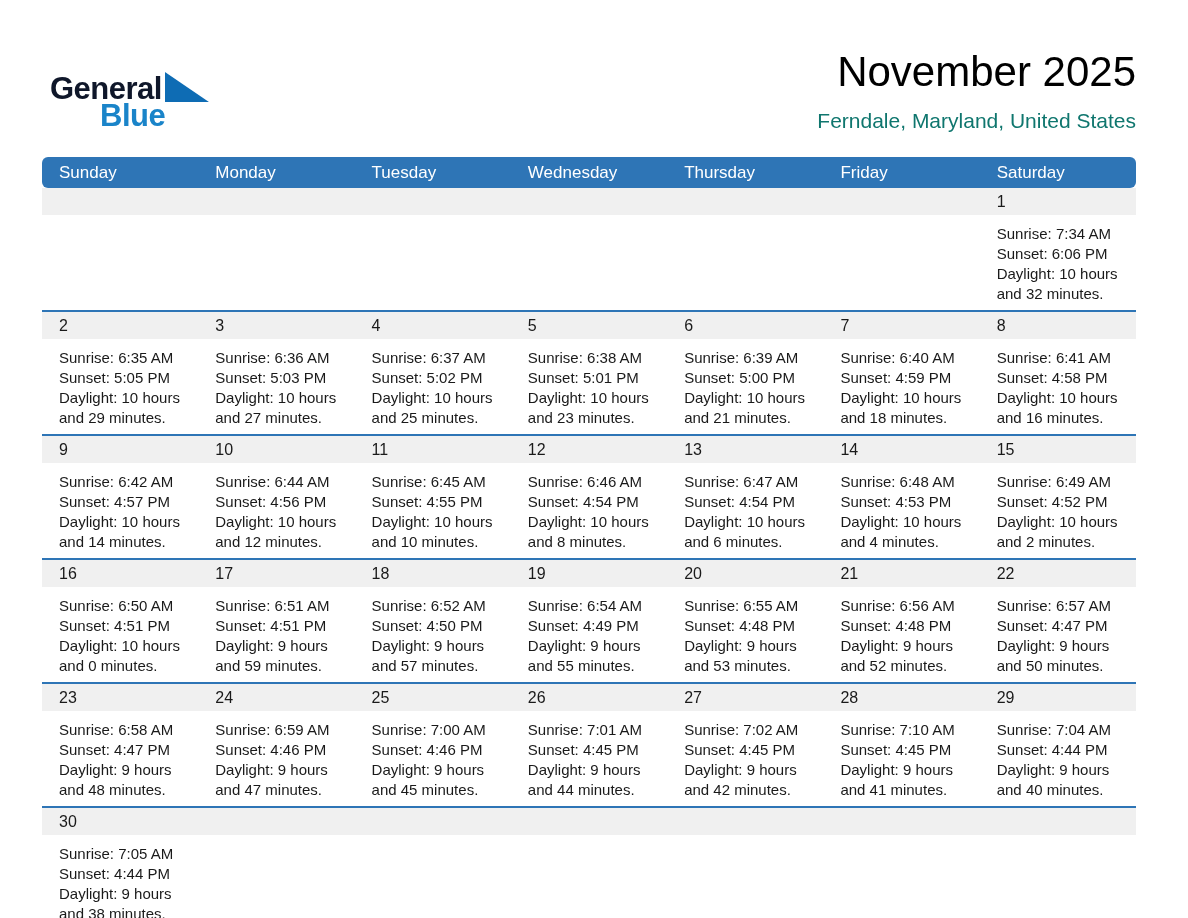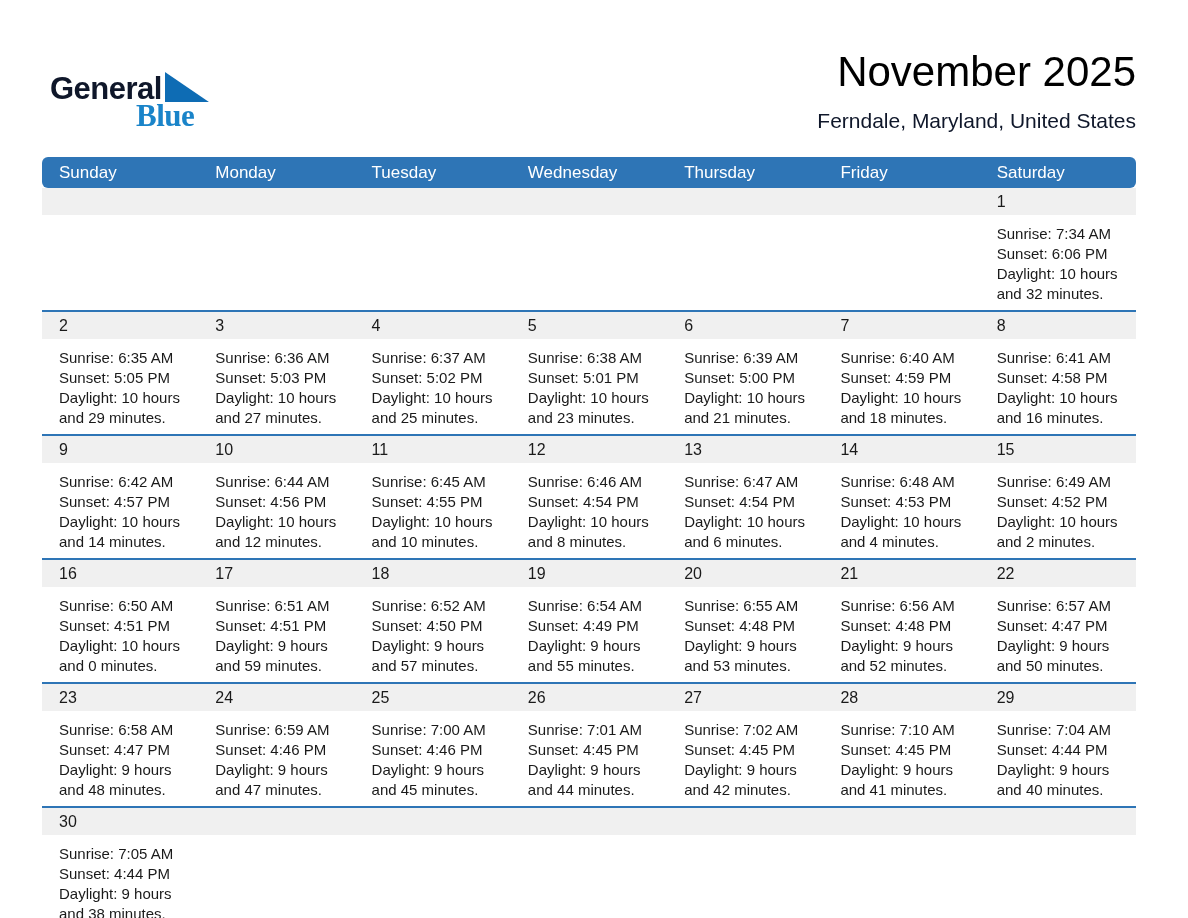--- a/index.html
+++ b/index.html
@@ -22,28 +22,28 @@
   }
   .logo-tri {
     display:inline-block;
     width:44px; height:30px;
     margin-left:3px; margin-bottom:2px;
     background:#0e6cb4;
     clip-path:polygon(0 0, 100% 100%, 0 100%);
   }
   .logo-line2 {
     font-size:31px; font-weight:600; color:#1a84c9;
-    margin-left:86px; margin-top:-4px; letter-spacing:-0.5px;font-family:Liberation Serif, serif;
+    margin-left:50px; margin-top:-4px; letter-spacing:-0.5px;
   }
   .titles {
     position:absolute; right:52px; top:48px;
     text-align:right;
   }
   .title { font-size:42px; font-weight:400; color:#000; line-height:48px; }
-  .subtitle { font-size:21px; font-weight:400; color:#0f172a; margin-top:13px; }
+  .subtitle { font-size:21px; font-weight:400; color:#0f766e; margin-top:13px; }
 
   
   .calendar {
     position:absolute; left:42px; top:157px; width:1094px;
   }
   .weekday-row {
     display:flex; align-items:center;
     height:31px; background:#2e75b6;border-radius:6px;
   }
   .wd {

